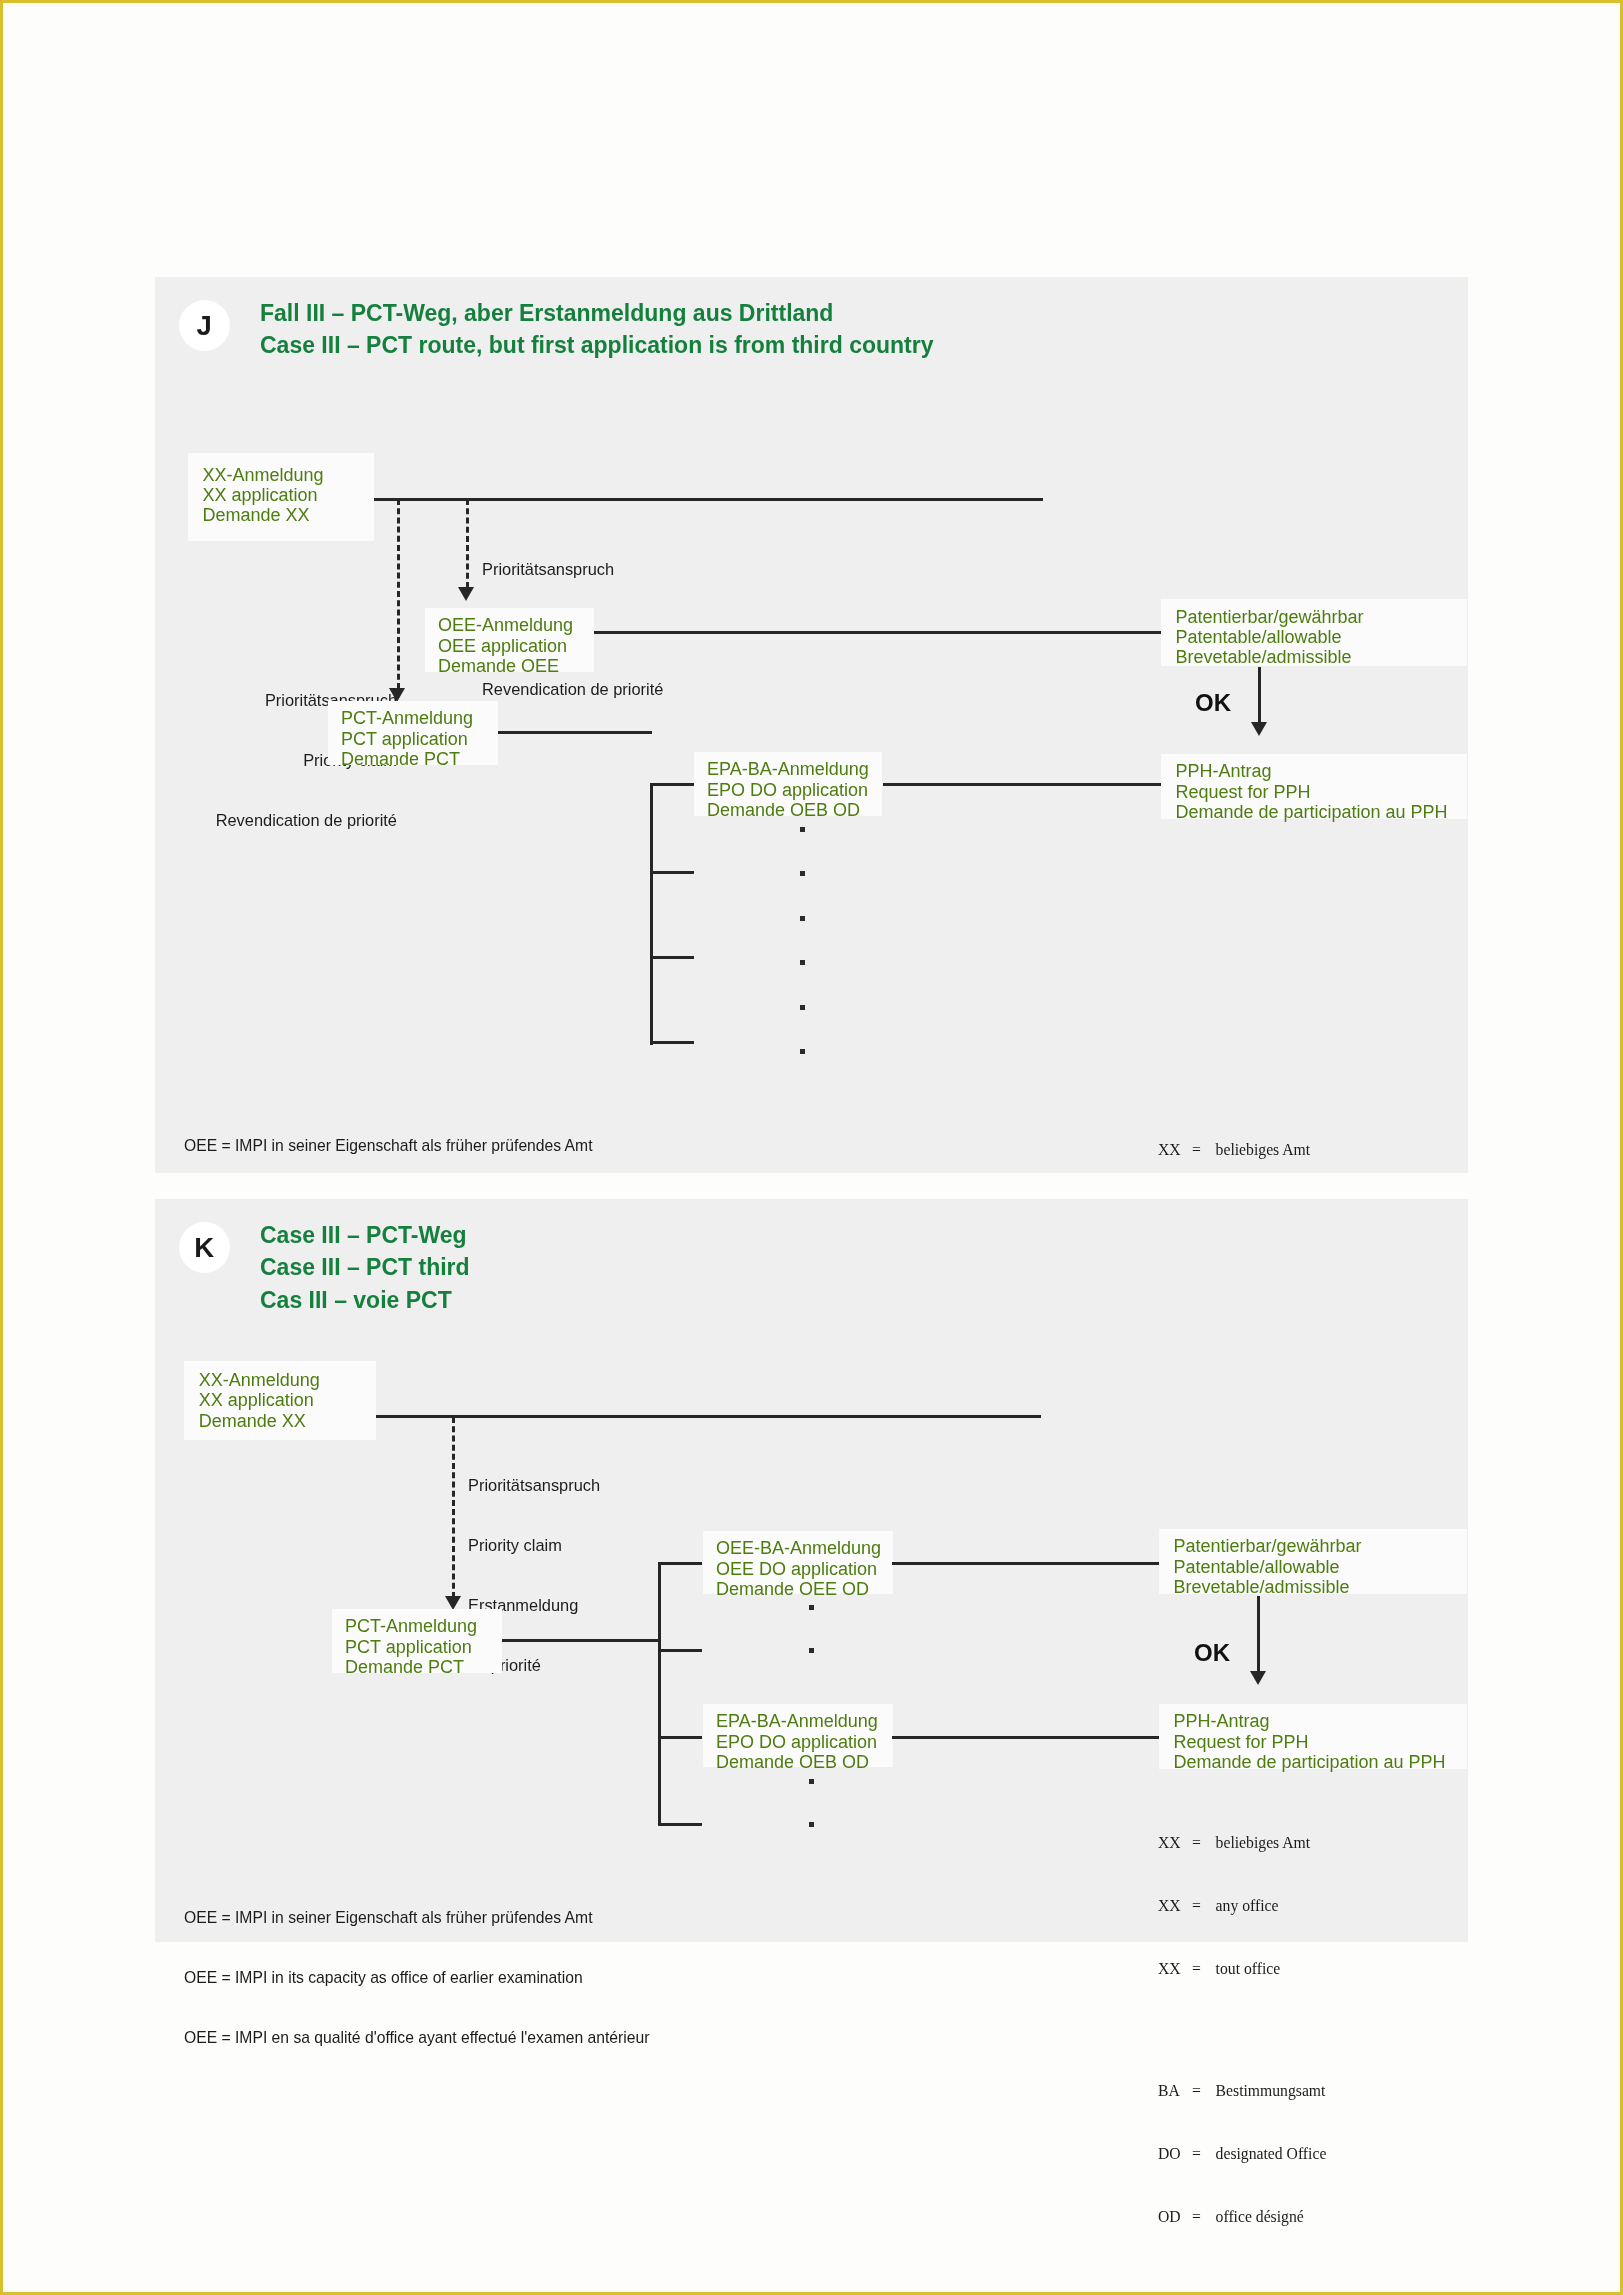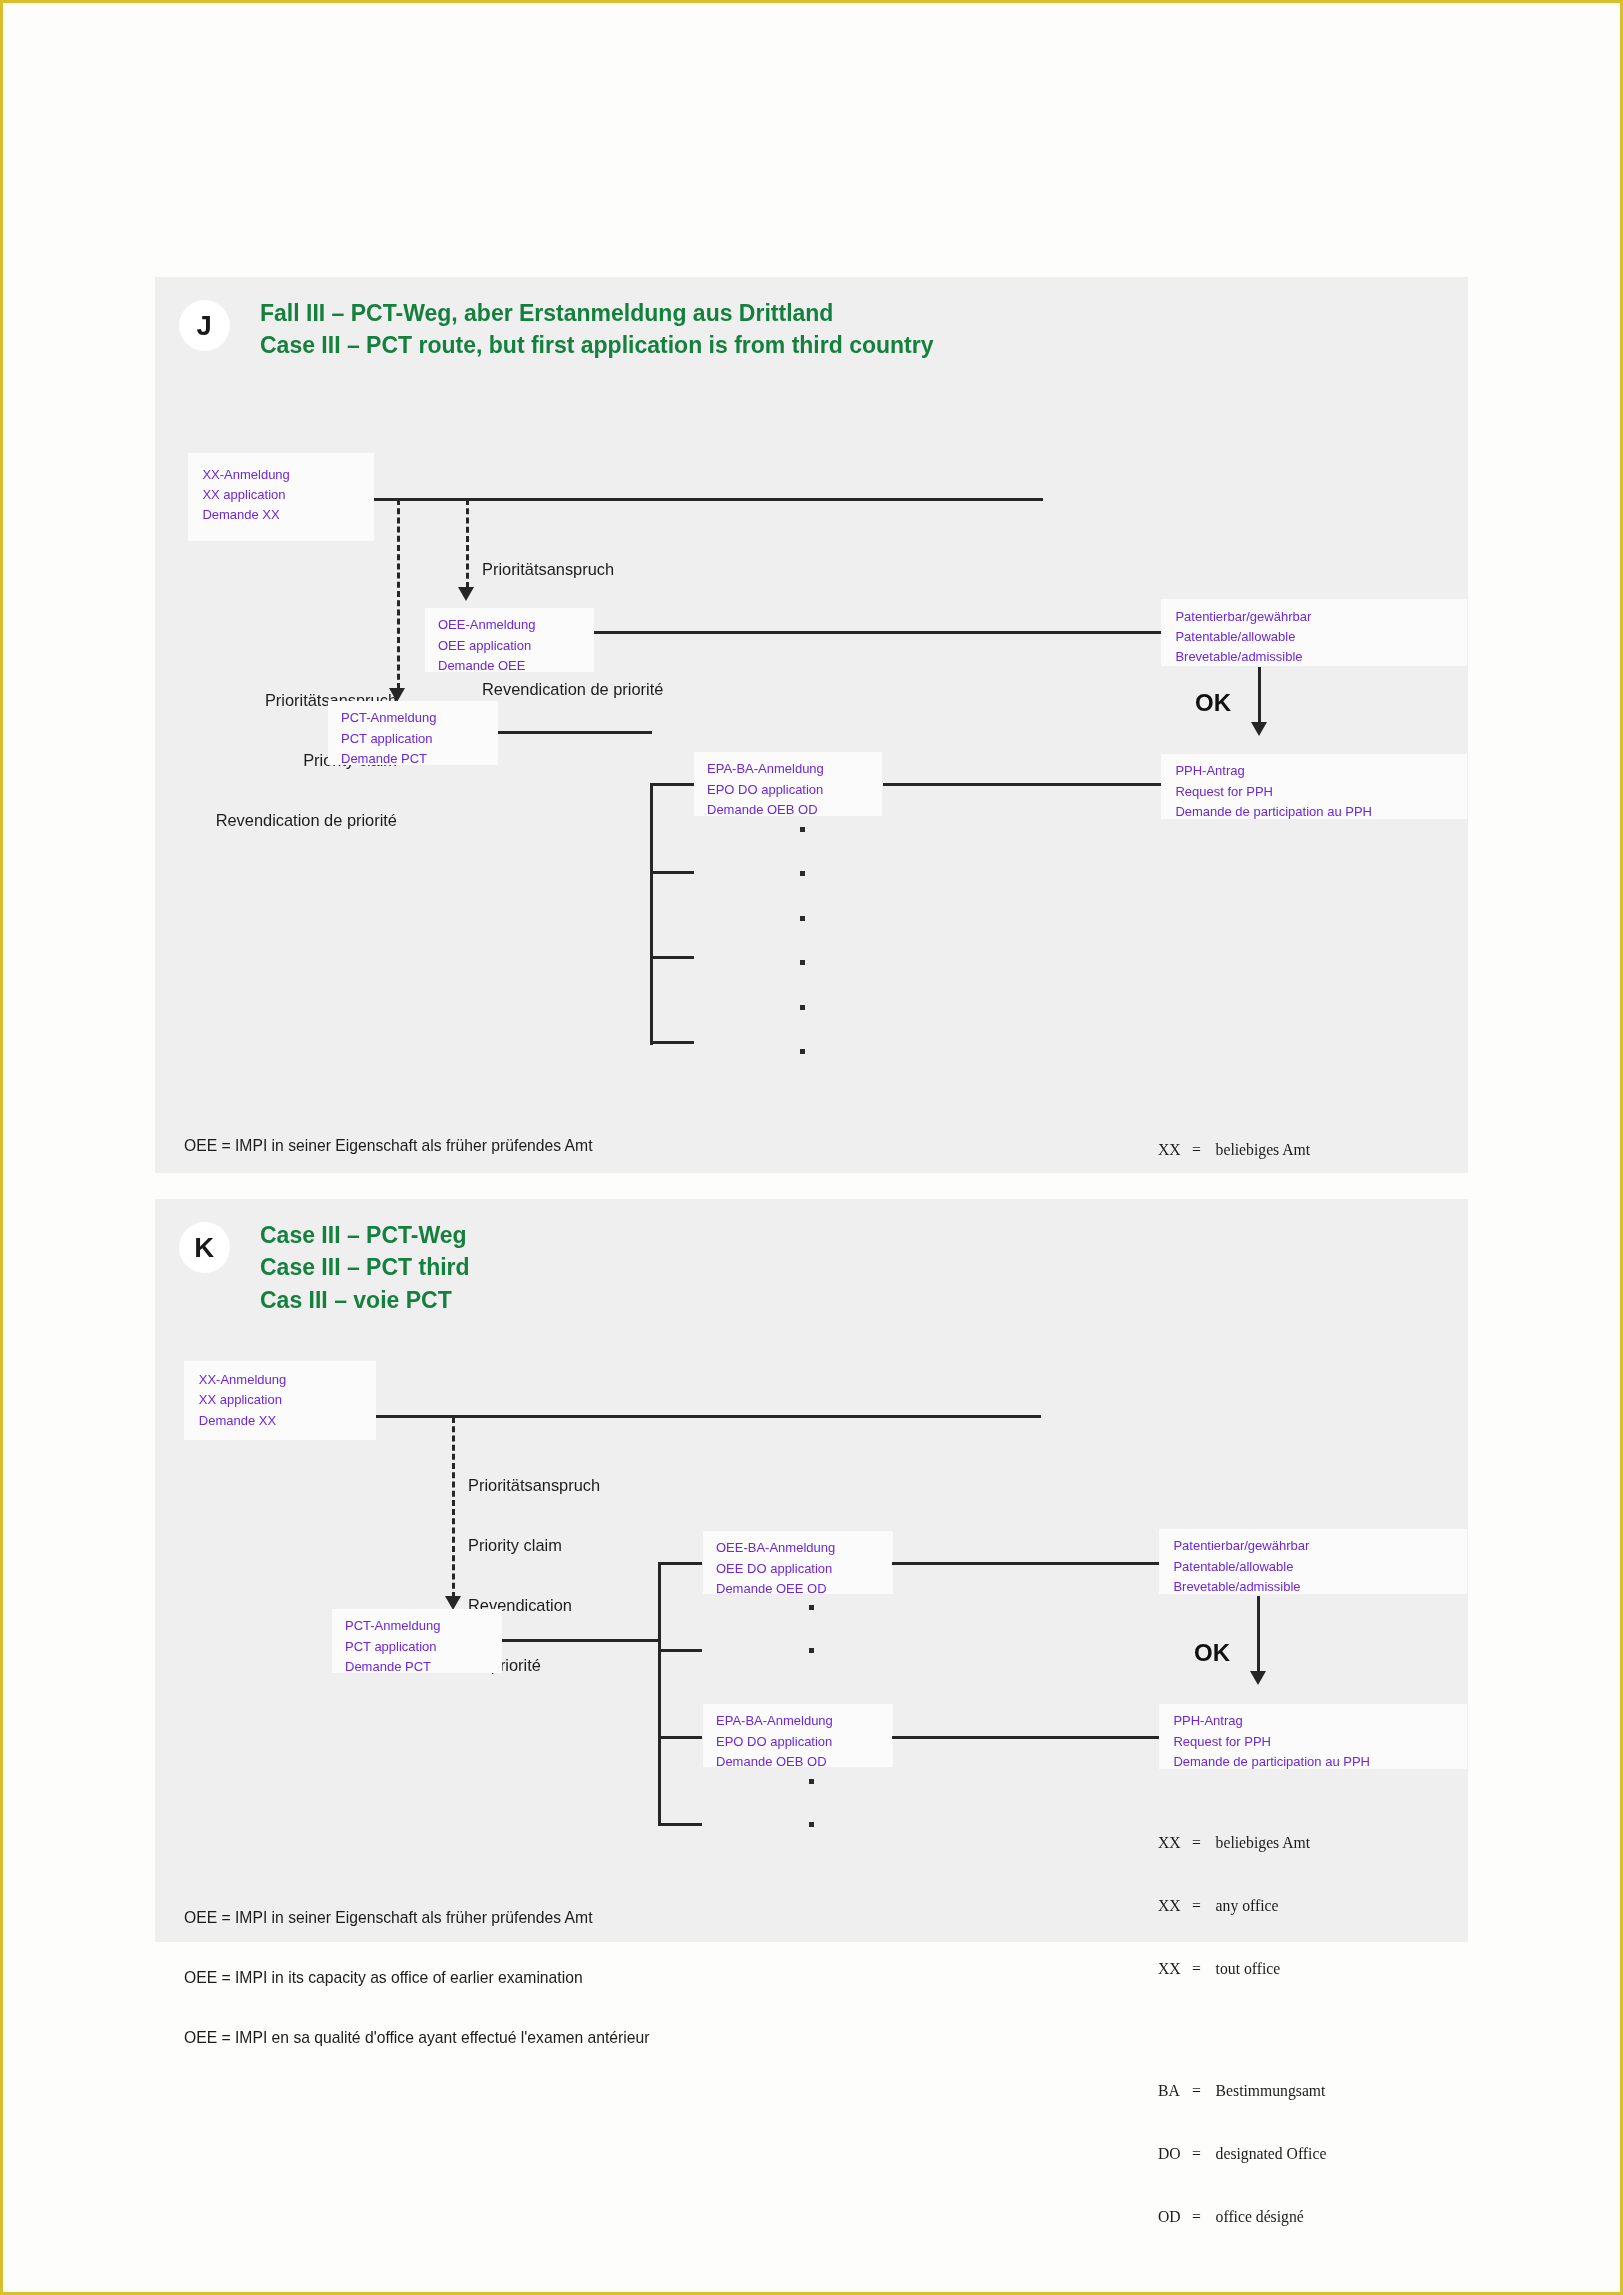--- a/index.html
+++ b/index.html
@@ -47,21 +47,21 @@
   }
 
   .node{
     position:absolute;
     background:#fbfbfb;
     box-sizing:border-box;
     padding:0;
   }
   .node .txt{
     position:absolute;
-    font-size:13px;color:#6d28d9;line-height:20px;
+    font-size:18px;color:#4d7c0f;line-height:20px;
     white-space:pre;
   }
 
   .hline{ position:absolute; background:#262626; height:3.3px; }
   .vline{ position:absolute; background:#262626; width:3.3px; }
 
   .dashed{
     position:absolute;
     width:0;
     border-left:3.3px dashed #262626;
@@ -258,21 +258,21 @@
   </div>
 
   <div class="hline" style="left:221px;top:216px;width:665px;"></div>
 
   <div class="dashed" style="left:297px;top:218px;height:181px;"></div>
   <div class="arrowhead" style="left:290px;top:397px;"></div>
 
   <div class="caption" style="left:313px;top:236px;">
     <div>Prioritätsanspruch</div>
     <div>Priority claim</div>
-    <div>Revendication</div>
+    <div>Erstanmeldung</div>
     <div>de priorité</div>
   </div>
 
   <div class="node" style="left:177px;top:410px;width:170px;height:64px;">
     <div class="txt" style="left:13px;top:7.2px;">PCT-Anmeldung</div>
     <div class="txt" style="left:13px;top:27.5px;">PCT application</div>
     <div class="txt" style="left:13px;top:48px;">Demande PCT</div>
   </div>
 
   <div class="hline" style="left:347px;top:440px;width:158px;"></div>

